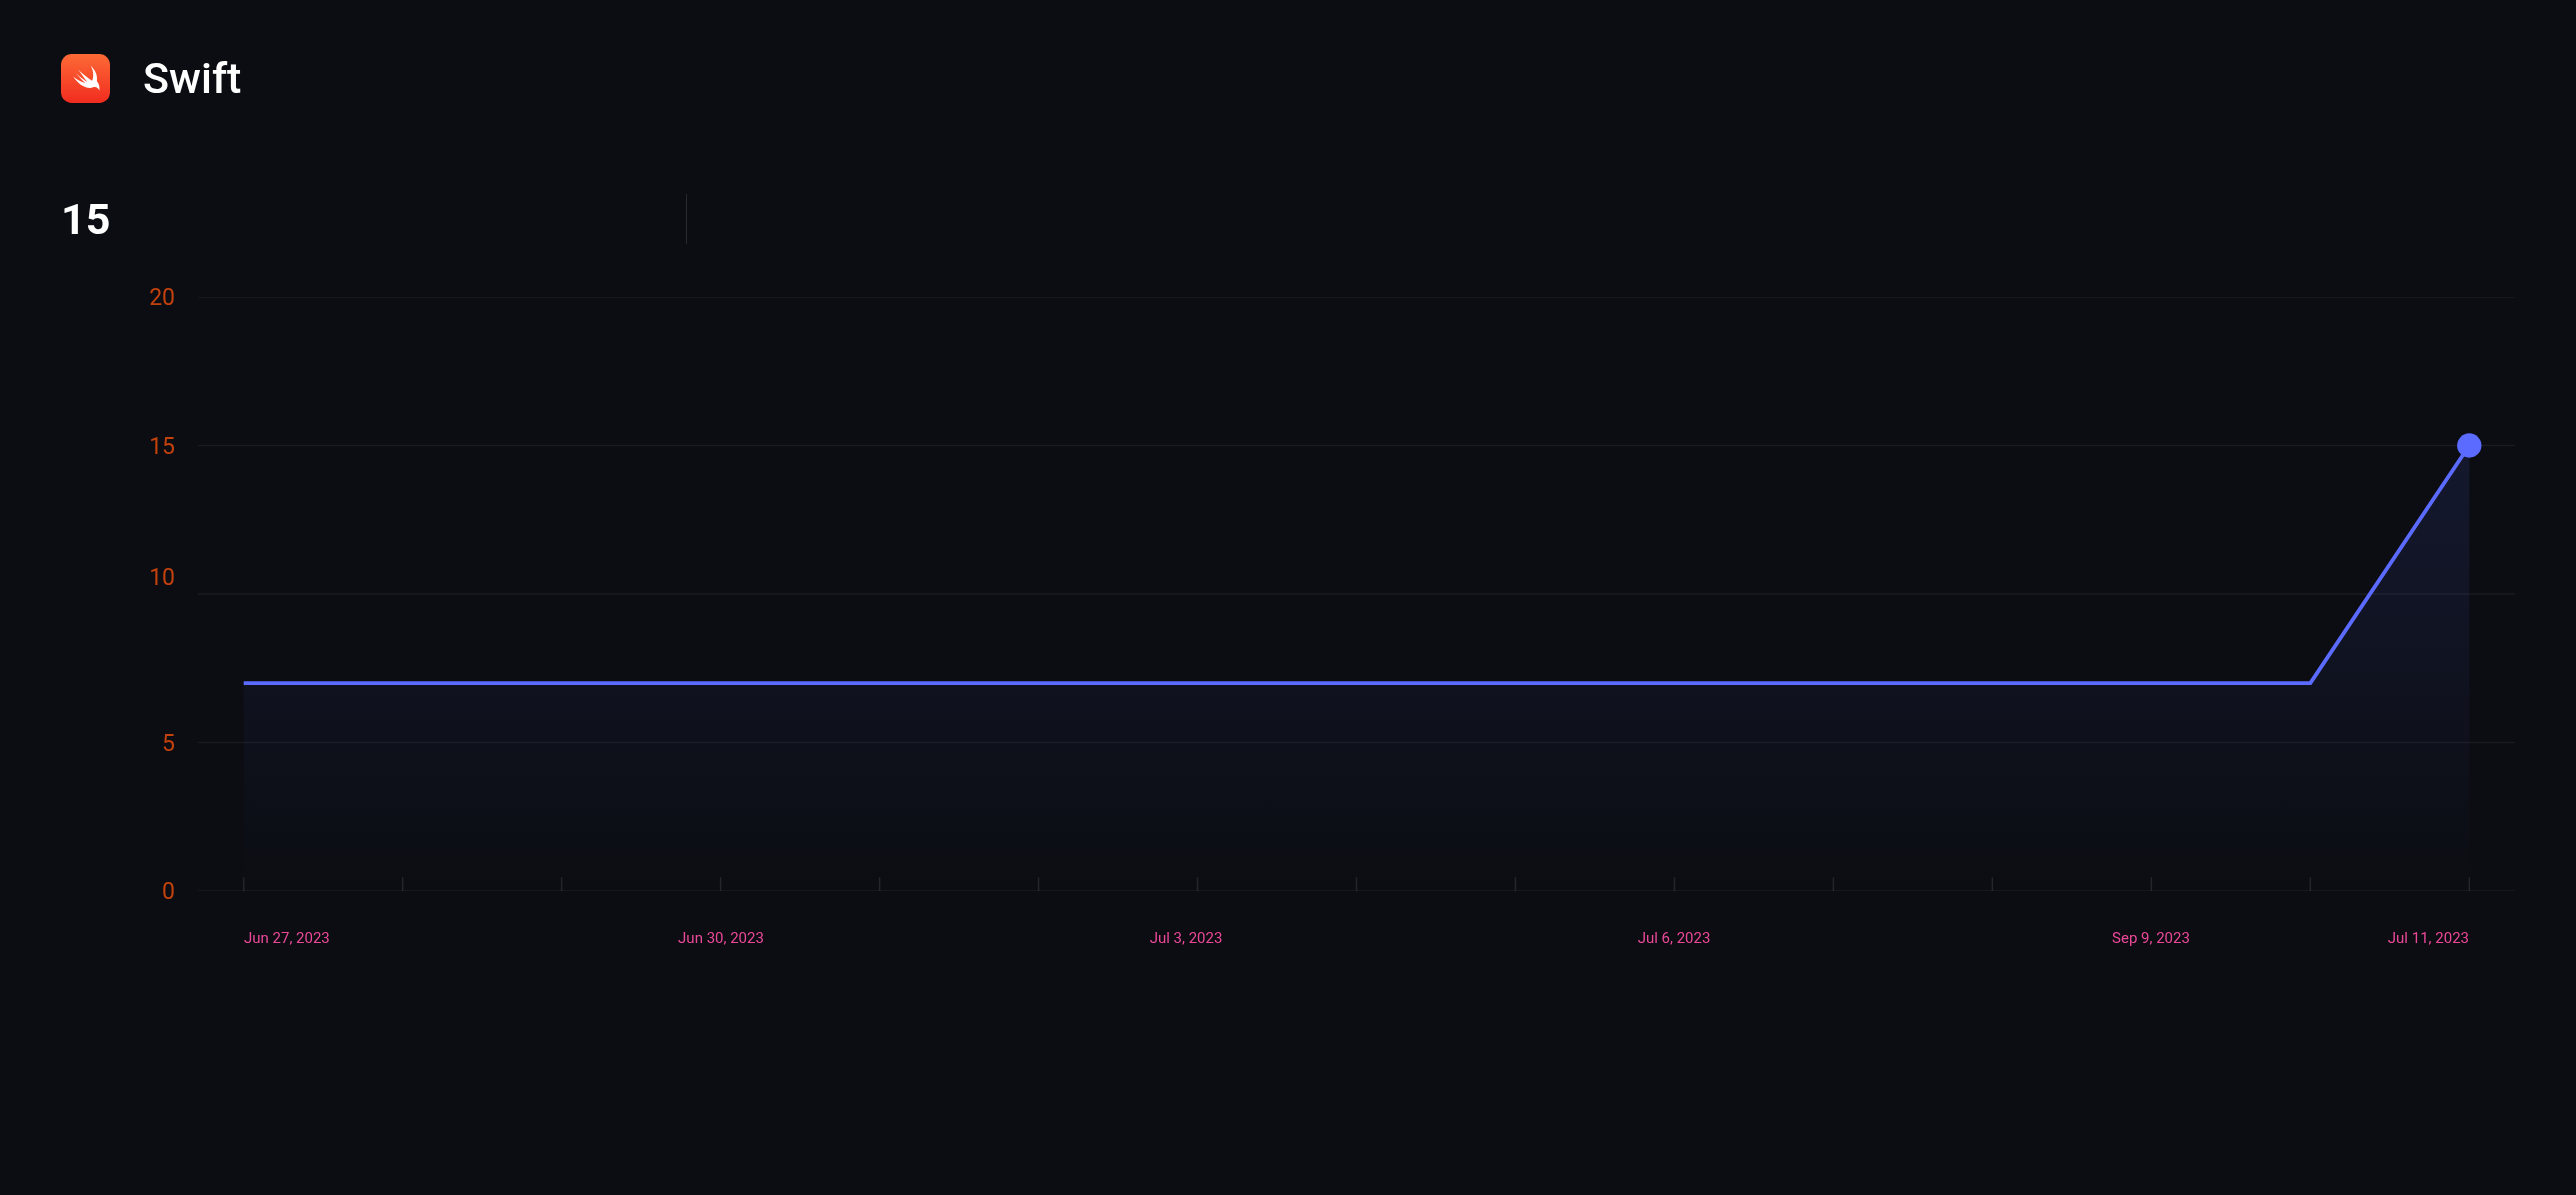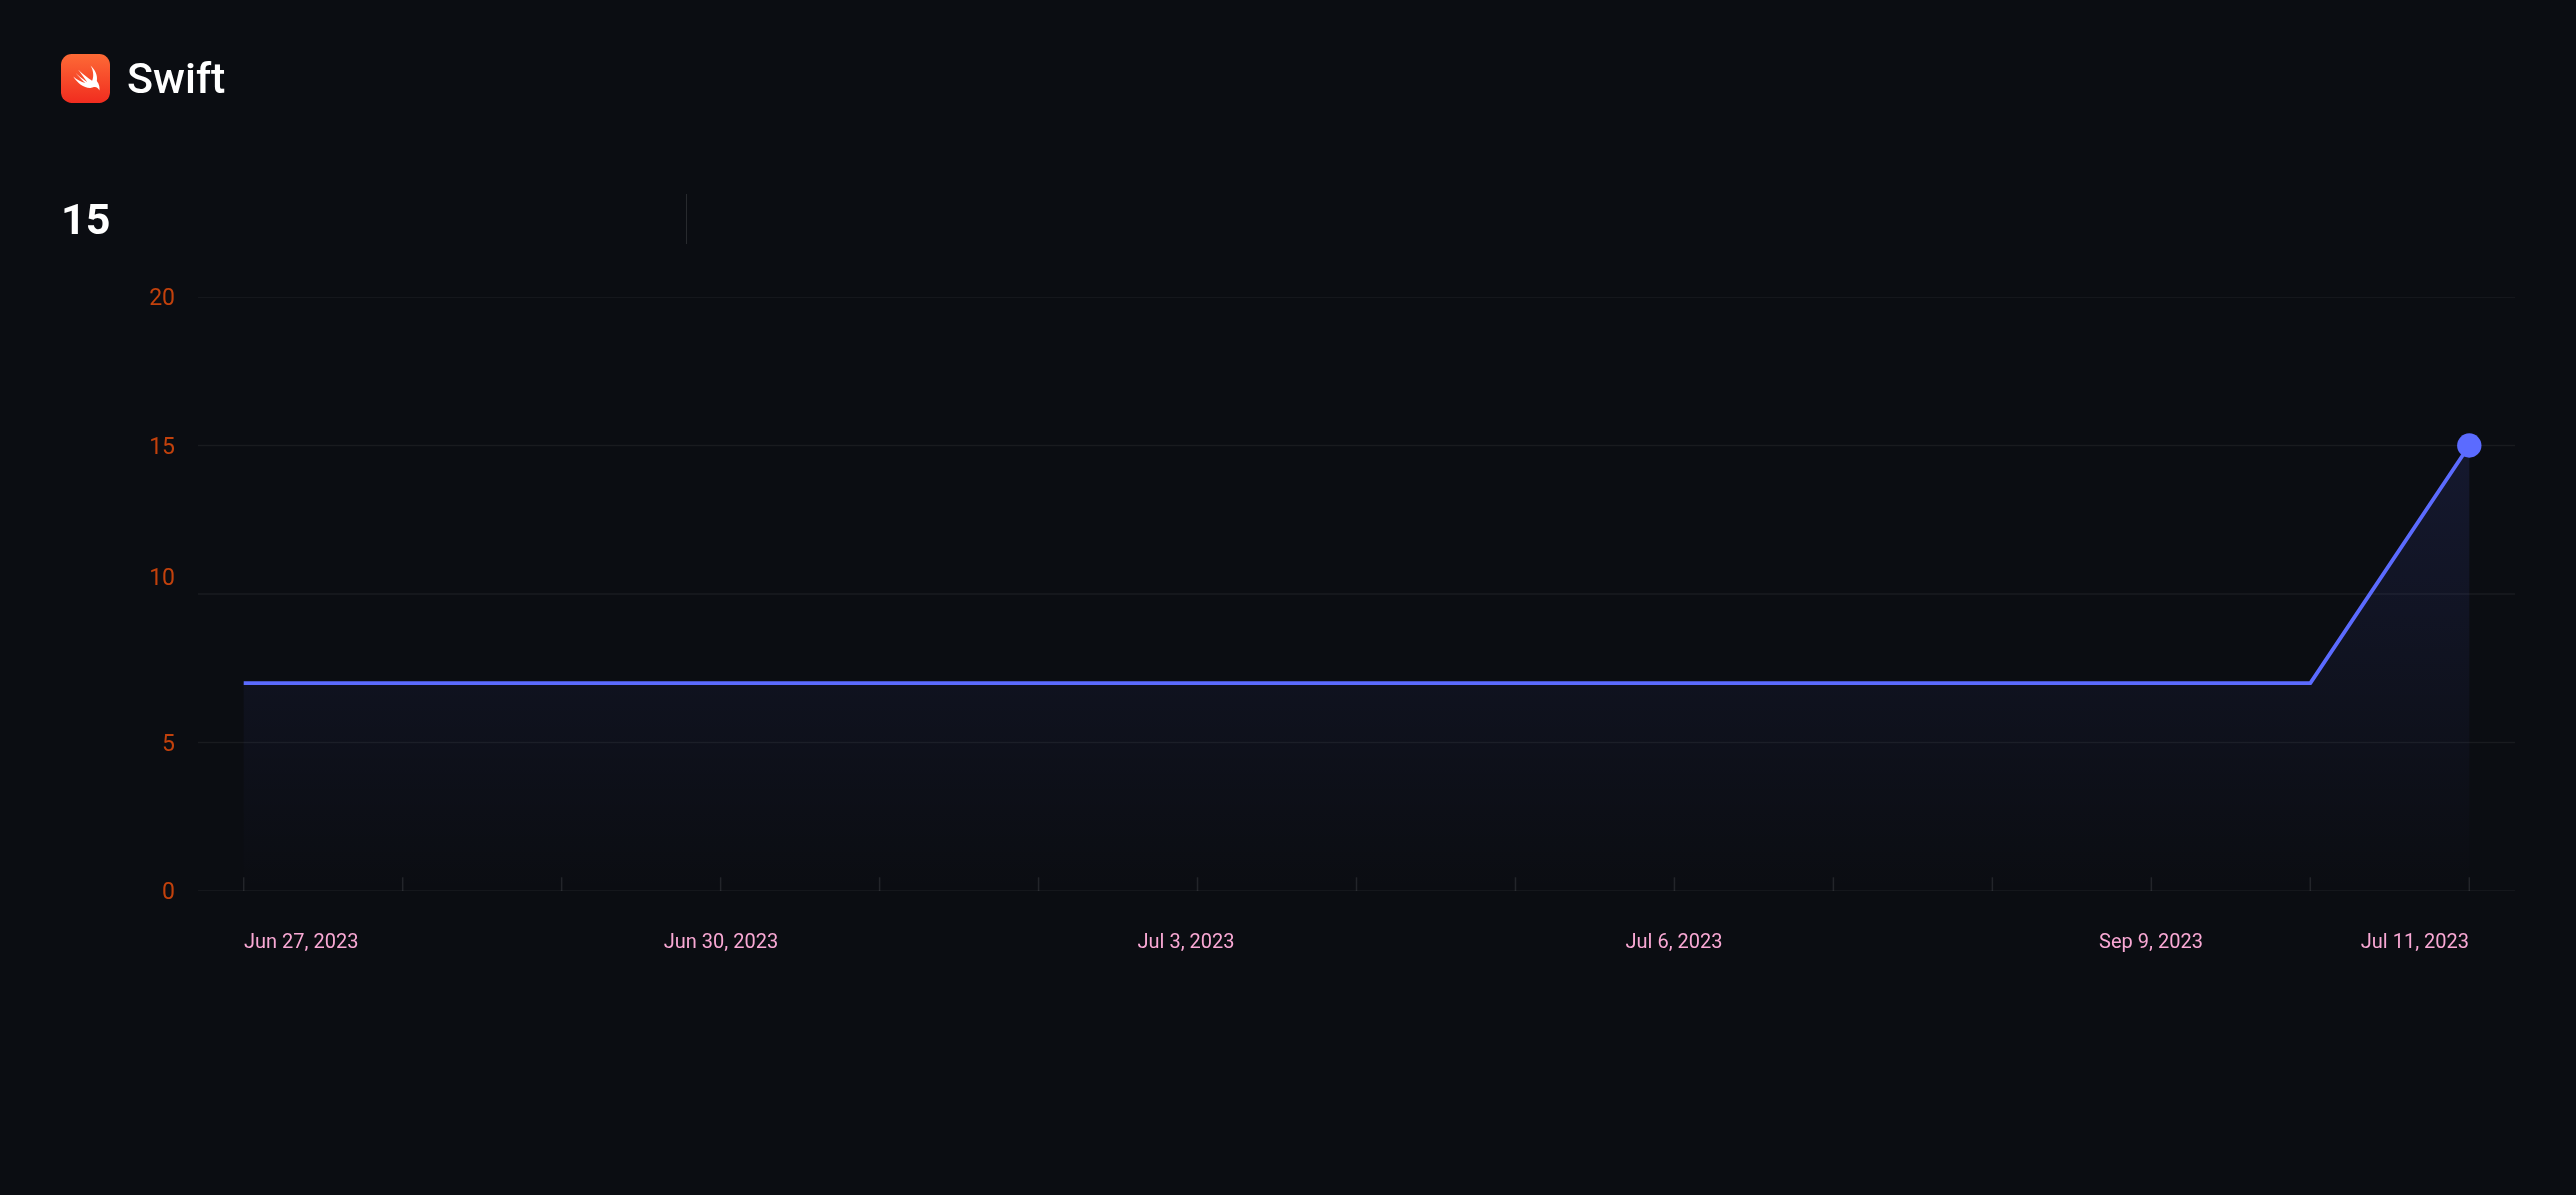--- a/index.html
+++ b/index.html
@@ -10,21 +10,21 @@
     font-family: -apple-system, BlinkMacSystemFont, "Segoe UI", Roboto, Helvetica, Arial, sans-serif;
     color: #e8eaed;
     overflow: hidden;
   }
   .wrap {
     padding: 53px 61px 30.5px 61px;
   }
   .header {
     display: flex;
     align-items: center;
-    gap: 17px;
+    gap: 33px;
     margin-bottom: 91px;
   }
   .logo {
     width: 49px;
     height: 49px;
     border-radius: 10.7px;
     background: linear-gradient(180deg, #fd6a36 0%, #f12c1f 100%);
     display: flex;
     align-items: center;
     justify-content: center;
@@ -102,22 +102,22 @@
   }
   .x-axis {
     position: absolute;
     left: 137px;
     right: 0;
   }
   .x-tick {
     position: absolute;
     top: 0;
     transform: translateX(-50%);
-    color: #f9a8d4;
-    font-size: 20px;
+    color: #ec4899;
+    font-size: 15px;
     white-space: nowrap;
   }
   .x-tick.first { transform: translateX(0); text-align: left; }
   .x-tick.last { transform: translateX(-100%); }
   svg.plot-svg {
     display: block;
     width: 100%;
     height: 100%;
   }
   .gridline { stroke: rgba(255,255,255,0.06); stroke-width: 2; }

